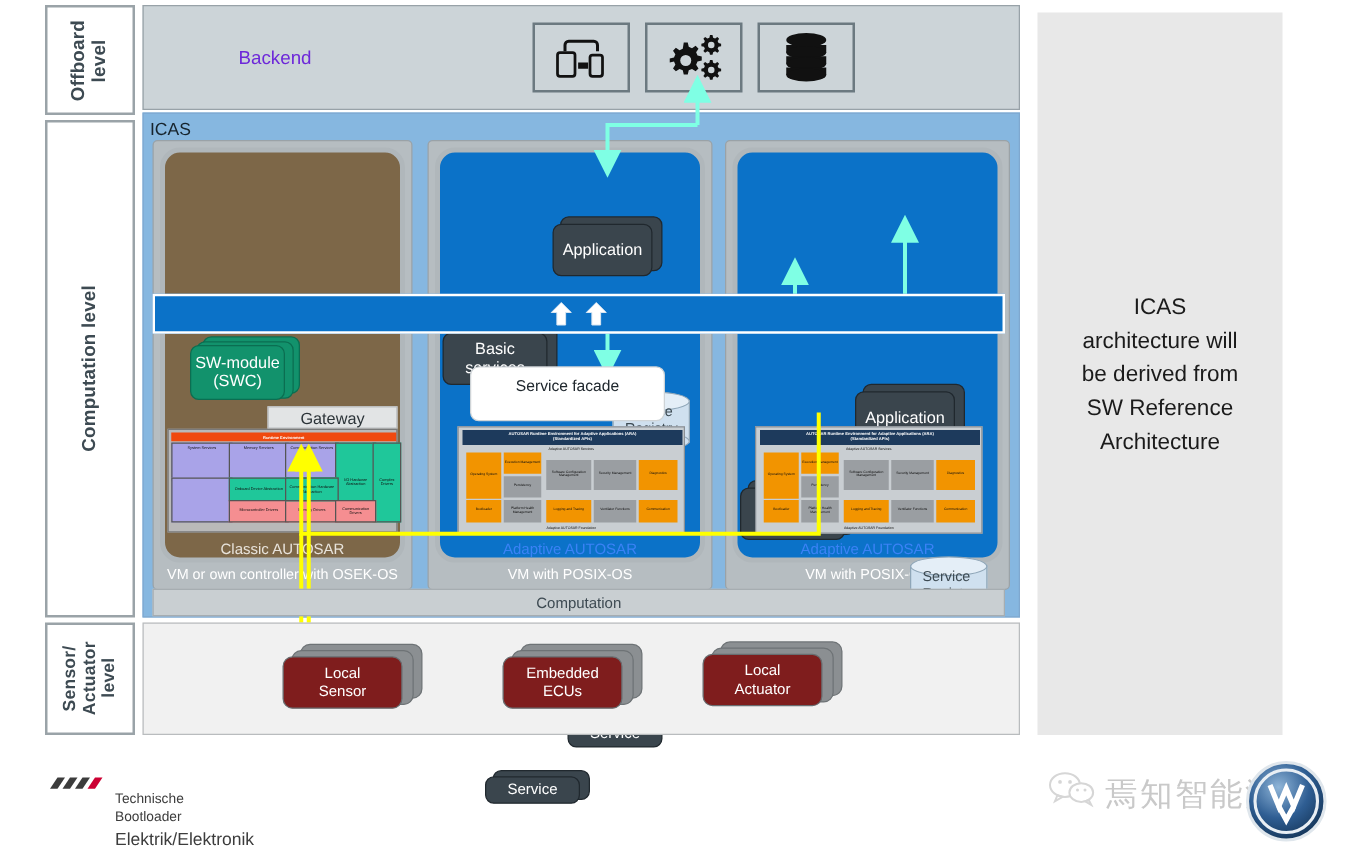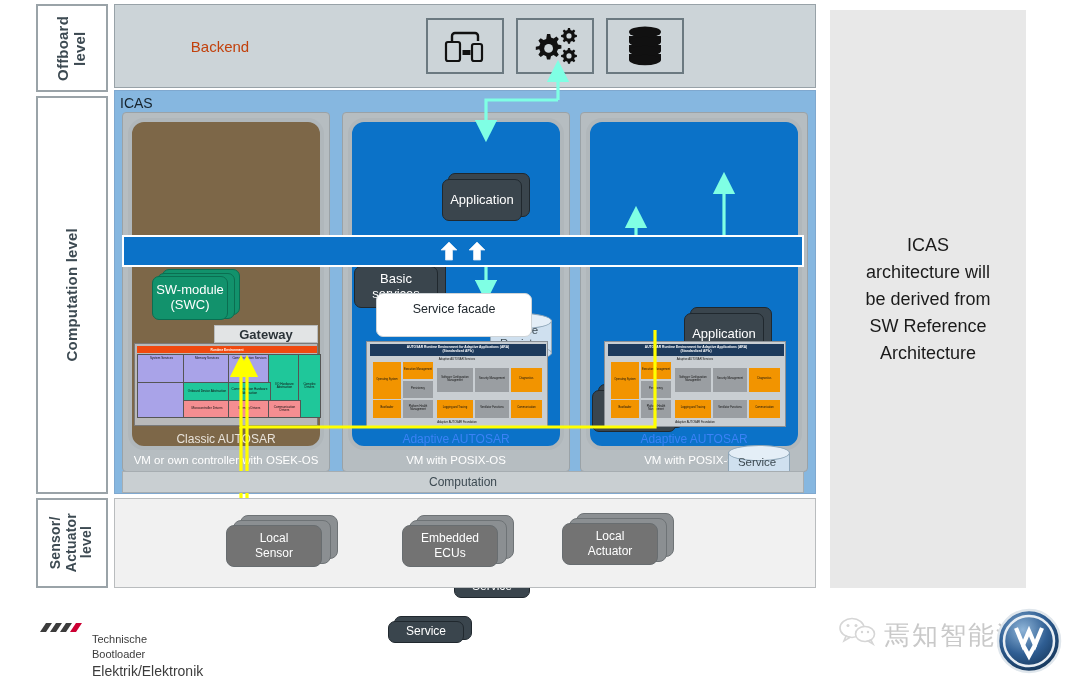--- a/index.html
+++ b/index.html
@@ -6,21 +6,21 @@
   body{width:1080px;height:678px;background:#ffffff;font-family:"Liberation Sans",sans-serif;overflow:hidden;position:relative;}
   .abs{position:absolute;box-sizing:border-box;}
   .ctr{display:flex;align-items:center;justify-content:center;text-align:center;}
 
   
   .levelbox{background:#ffffff;border:2px solid #9aa3a8;display:flex;align-items:center;justify-content:center;}
   .levelbox span{writing-mode:vertical-rl;transform:rotate(180deg);color:#3d4a52;font-weight:bold;letter-spacing:.2px;text-align:center;line-height:1.12;}
 
   
   .offboard{background:#ccd4d8;border:1px solid #98a2a8;}
-  .backend-label{color:#c2410c;font-size:15px;}
+  .backend-label{color:#6d28d9;font-size:15px;}
   .iconbox{background:#ccd4d8;border:2px solid #6b7980;display:flex;align-items:center;justify-content:center;}
 
   .icas{background:#86b7e0;border:1px solid #7fa8cf;}
   .icas-title{color:#16232c;font-size:14px;}
 
   .panel{background:#b6bdc1;border:1px solid #9aa2a7;border-radius:4px;}
   .pcore{border-radius:16px;border:4px solid #b0b7bb;}
   .pcore.classic{background:#7d6748;}
   .pcore.adaptive{background:#0b72c8;}
   .vmlabel{color:#ffffff;font-size:11.5px;}
@@ -34,21 +34,21 @@
   .card{position:relative;}
   .card .sheet{position:absolute;background:#3a454d;border:1.5px solid #20282e;border-radius:7px;}
   .card .front{position:absolute;inset:0;background:#3a454d;border:1.5px solid #20282e;border-radius:7px;color:#ffffff;display:flex;align-items:center;justify-content:center;text-align:center;line-height:1.15;font-size:13px;}
 
   
   .swc .sheet{position:absolute;background:#12926c;border:1.5px solid #0b6e51;border-radius:7px;}
   .swc .front{position:absolute;inset:0;background:#12926c;border:1.5px solid #0b6e51;border-radius:7px;color:#ffffff;display:flex;align-items:center;justify-content:center;text-align:center;line-height:1.15;font-size:13px;}
 
   
   .gstack .sheet{position:absolute;background:#8b8f92;border:1.5px solid #6e7376;border-radius:8px;}
-  .gstack .front{position:absolute;inset:0;background:#737373;border:1.5px solid #686d70;border-radius:8px;color:#ffffff;display:flex;align-items:center;justify-content:center;text-align:center;line-height:1.25;font-size:12px;}
+  .gstack .front{position:absolute;inset:0;background:#7f1d1d;border:1.5px solid #686d70;border-radius:8px;color:#ffffff;display:flex;align-items:center;justify-content:center;text-align:center;line-height:1.25;font-size:12px;}
 
   .gateway{background:#e2e4e5;border:1px solid #b9bcbe;color:#2b3338;font-size:13px;}
   .sobar{background:#0b72c8;border:2px solid #ffffff;color:#ffffff;font-size:15px;display:flex;align-items:center;justify-content:center;gap:10px;}
   .facade{background:#ffffff;border:1px solid #cfd4d7;border-radius:7px;color:#20282e;font-size:12.5px;}
 
   
   .cyl{position:relative;}
   .cyl .body{position:absolute;left:0;right:0;top:7px;bottom:7px;background:#cfe0ef;border-left:1.5px solid #8fa6b8;border-right:1.5px solid #8fa6b8;}
   .cyl .top{position:absolute;left:0;right:0;top:0;height:14px;background:#e4eef7;border:1.5px solid #8fa6b8;border-radius:50%;}
   .cyl .bot{position:absolute;left:0;right:0;bottom:0;height:14px;background:#cfe0ef;border:1.5px solid #8fa6b8;border-radius:50%;}
@@ -137,21 +137,21 @@
 <div class="abs ctr osname classic" style="left:128px;top:430px;width:196px;height:18px;">Classic AUTOSAR</div>
 <div class="abs ctr vmlabel" style="left:122px;top:451px;width:208px;height:18px;">VM or own controller with OSEK-OS</div>
 
 <div class="abs card swc" style="left:152px;top:276px;width:76px;height:44px;">
   <div class="sheet" style="left:10px;top:-7px;width:76px;height:44px;"></div>
   <div class="sheet" style="left:5px;top:-3.5px;width:76px;height:44px;"></div>
   <div class="front" style="white-space:pre;">SW-module
 (SWC)</div>
 </div>
 <div class="abs ctr gateway" style="left:214px;top:325px;width:104px;height:18px;"></div>
-<div class="abs ctr gateway" style="left:214px;top:325px;width:104px;height:18px;border:none;background:transparent;font-weight:bold;">Gateway</div>
+<div class="abs ctr gateway" style="left:214px;top:325px;width:104px;height:18px;border:none;background:transparent;">Gateway</div>
 
 <div class="abs classic-mini" style="left:134px;top:343px;width:184px;height:83px;">
   <div class="abs cm-rte" style="left:2px;top:2px;width:180px;height:7px;">Runtime Environment</div>
 
   <div class="cm-cell cm-purple" style="left:2px;top:10px;width:45px;height:27px;align-items:flex-start;padding-top:2px;">System Services</div>
   <div class="cm-cell cm-purple" style="left:48px;top:10px;width:44px;height:27px;align-items:flex-start;padding-top:2px;">Memory Services</div>
   <div class="cm-cell cm-purple" style="left:93px;top:10px;width:39px;height:27px;align-items:flex-start;padding-top:2px;">Communication Services</div>
   <div class="cm-cell cm-green" style="left:133px;top:10px;width:29px;height:62px;">I/O Hardware Abstraction</div>
   <div class="cm-cell cm-green" style="left:163px;top:10px;width:19px;height:62px;">Complex Drivers</div>
 

